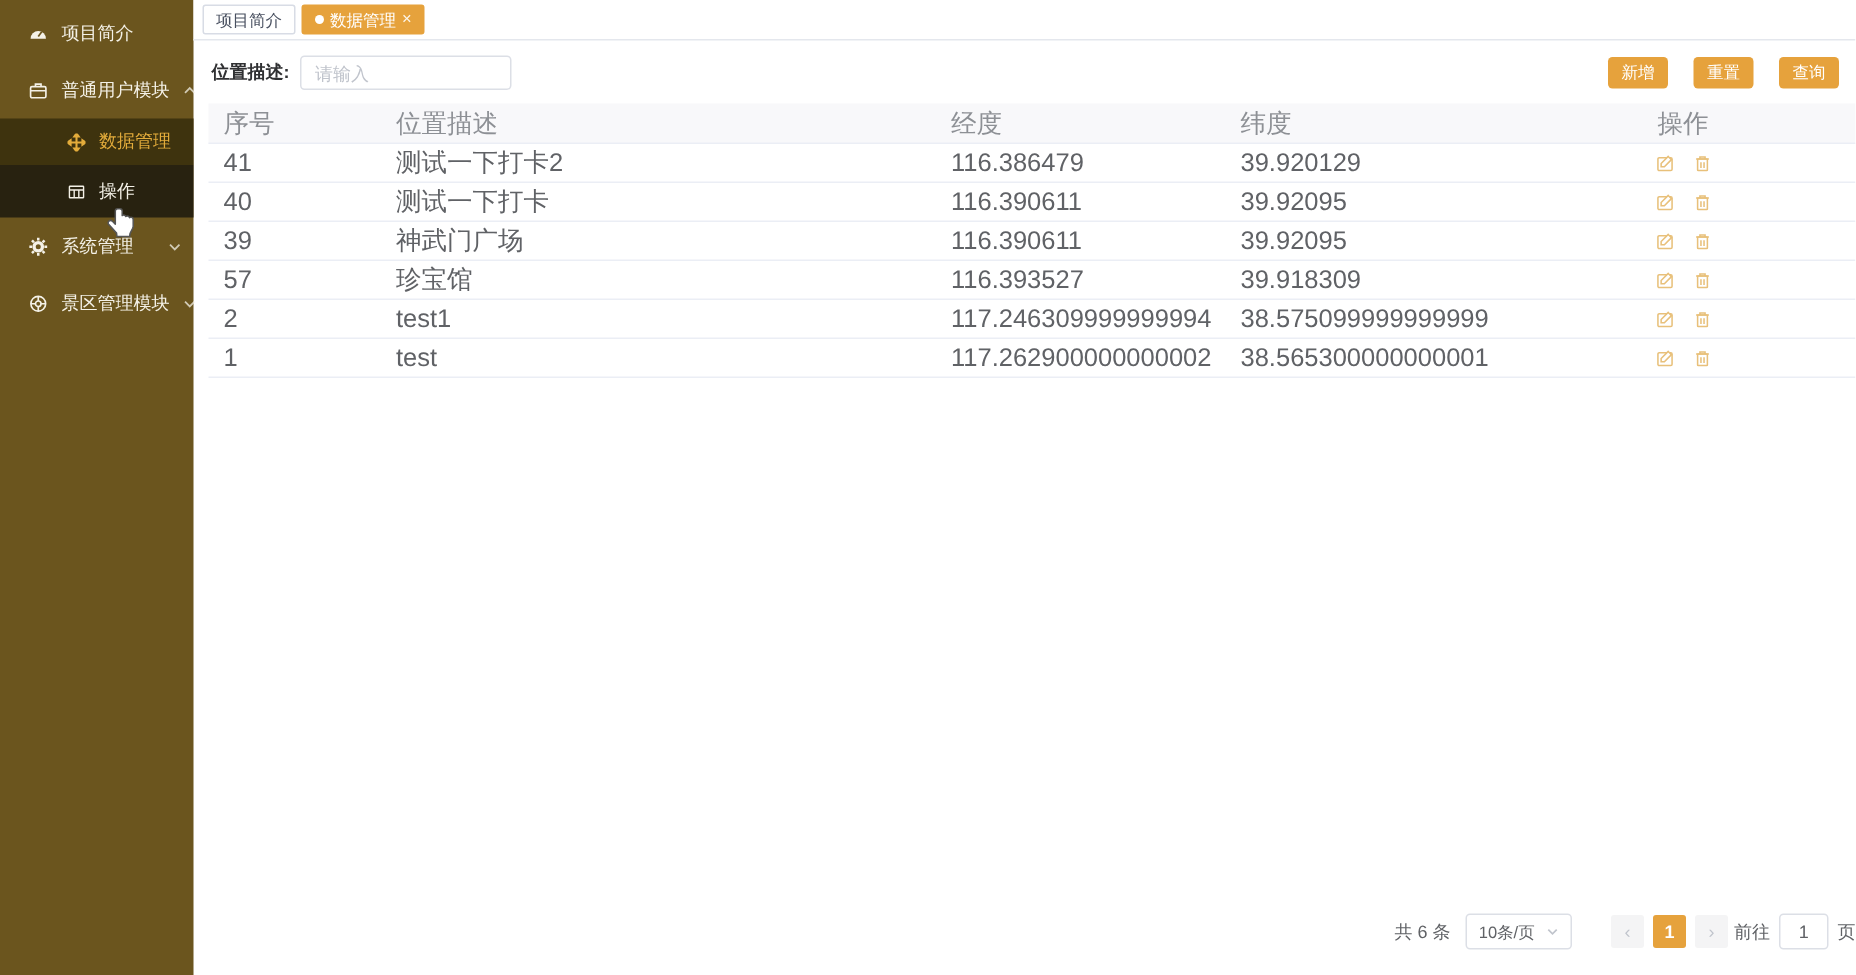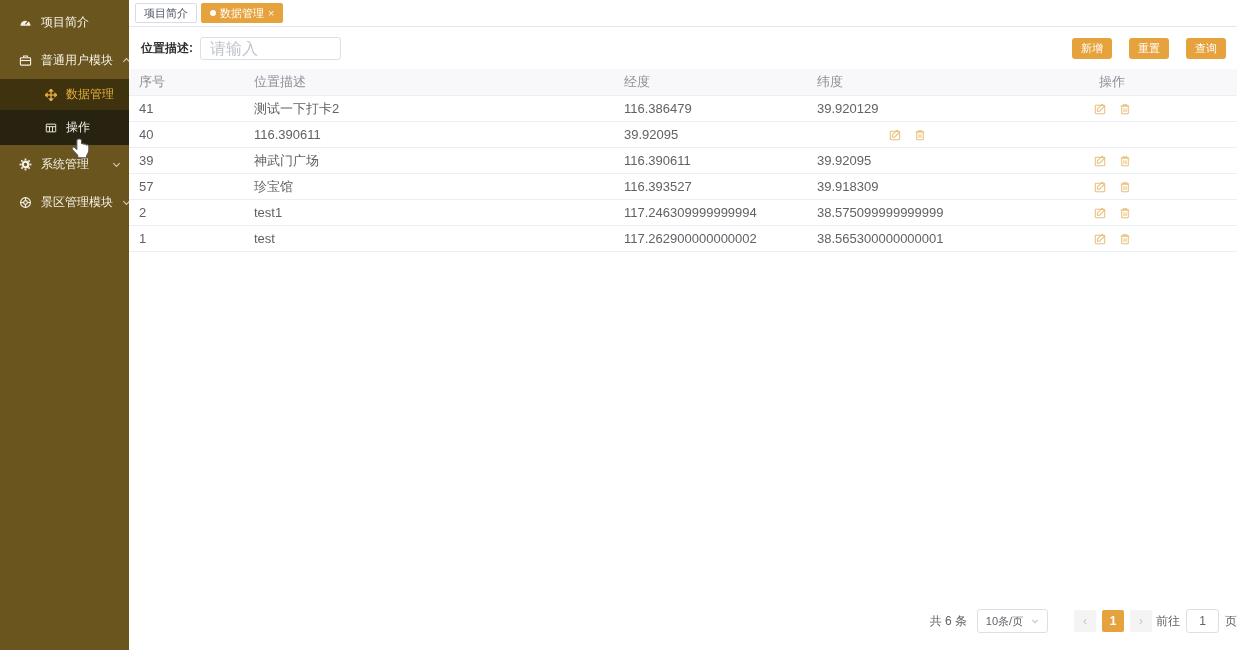--- a/index.html
+++ b/index.html
@@ -29,28 +29,28 @@
          font-size:11px; border:1px solid #d8dce5; background:#fff; color:#495060;
          border-radius:2px; cursor:pointer; }
   .tab.active { background:#E6A23C; border-color:#E6A23C; color:#fff; }
   .tab .dot { width:6px; height:6px; border-radius:50%; background:#fff; }
   .tab .close { font-size:11px; line-height:1; opacity:.9; cursor:pointer; }
 
   
   .search-row { display:flex; align-items:center; padding:10px 11px 9px 12px; flex-shrink:0; }
   .search-label { font-size:12px; font-weight:bold; color:#303133; }
   .search-input { width:141px; height:23px; border:1px solid #dcdfe6; border-radius:3px;
-                  margin-left:7px; font-size:16px; padding:0 9px; color:#606266; outline:none; }
+                  margin-left:7px; font-size:12px; padding:0 9px; color:#606266; outline:none; }
   .search-input::placeholder { color:#c0c4cc; }
   .btn-group { margin-left:auto; display:flex; gap:17px;font-family:Liberation Serif, serif; }
   .btn { height:21px; padding:0 9px; background:#E6A23C; color:#fff; font-size:11px;
          border:none; border-radius:3px; cursor:pointer; font-family:inherit; }
 
   
-  .table { font-size:13px; flex-shrink:0; }
+  .table { font-size:17px; flex-shrink:0;padding-left:10px; }
   .trow { display:grid; grid-template-columns:115px 370px 193px 181px 228px;
           padding:0 10px; height:26px; align-items:center;
           border-bottom:1px solid #ebeef5; color:#606266; }
   .trow.thead { background:#f8f8fa; color:#8d9095; height:27px; }
   .cell-op { display:flex; justify-content:center; align-items:center; gap:13px; }
   .thead .cell-op { gap:0; }
   .op-icon { display:flex; cursor:pointer; }
 
   
   .spacer { flex:1; }
@@ -224,20 +224,21 @@
                 <rect x="3.2" y="3.5" width="7.6" height="9" rx="0.5"></rect>
                 <line x1="5.8" y1="6" x2="5.8" y2="10.5"></line>
                 <line x1="8.2" y1="6" x2="8.2" y2="10.5"></line>
               </svg>
             </span>
         </span>
       </div>
 
       <div class="trow">
         <span>40</span>
+        <span>测试一下打卡</span>
         <span>116.390611</span>
         <span>39.92095</span>
         <span class="cell-op">
           <span class="op-icon">
               <svg width="12" height="12" viewBox="0 0 14 14" fill="none" stroke="#E8C07A" stroke-width="1.2">
                 <rect x="1.5" y="2.5" width="11" height="10" rx="1"></rect>
                 <path d="M9.5 1.5l2.5 2.5-5.5 5.5H4V7z" fill="#fff"></path>
               </svg>
             </span>
           <span class="op-icon">

